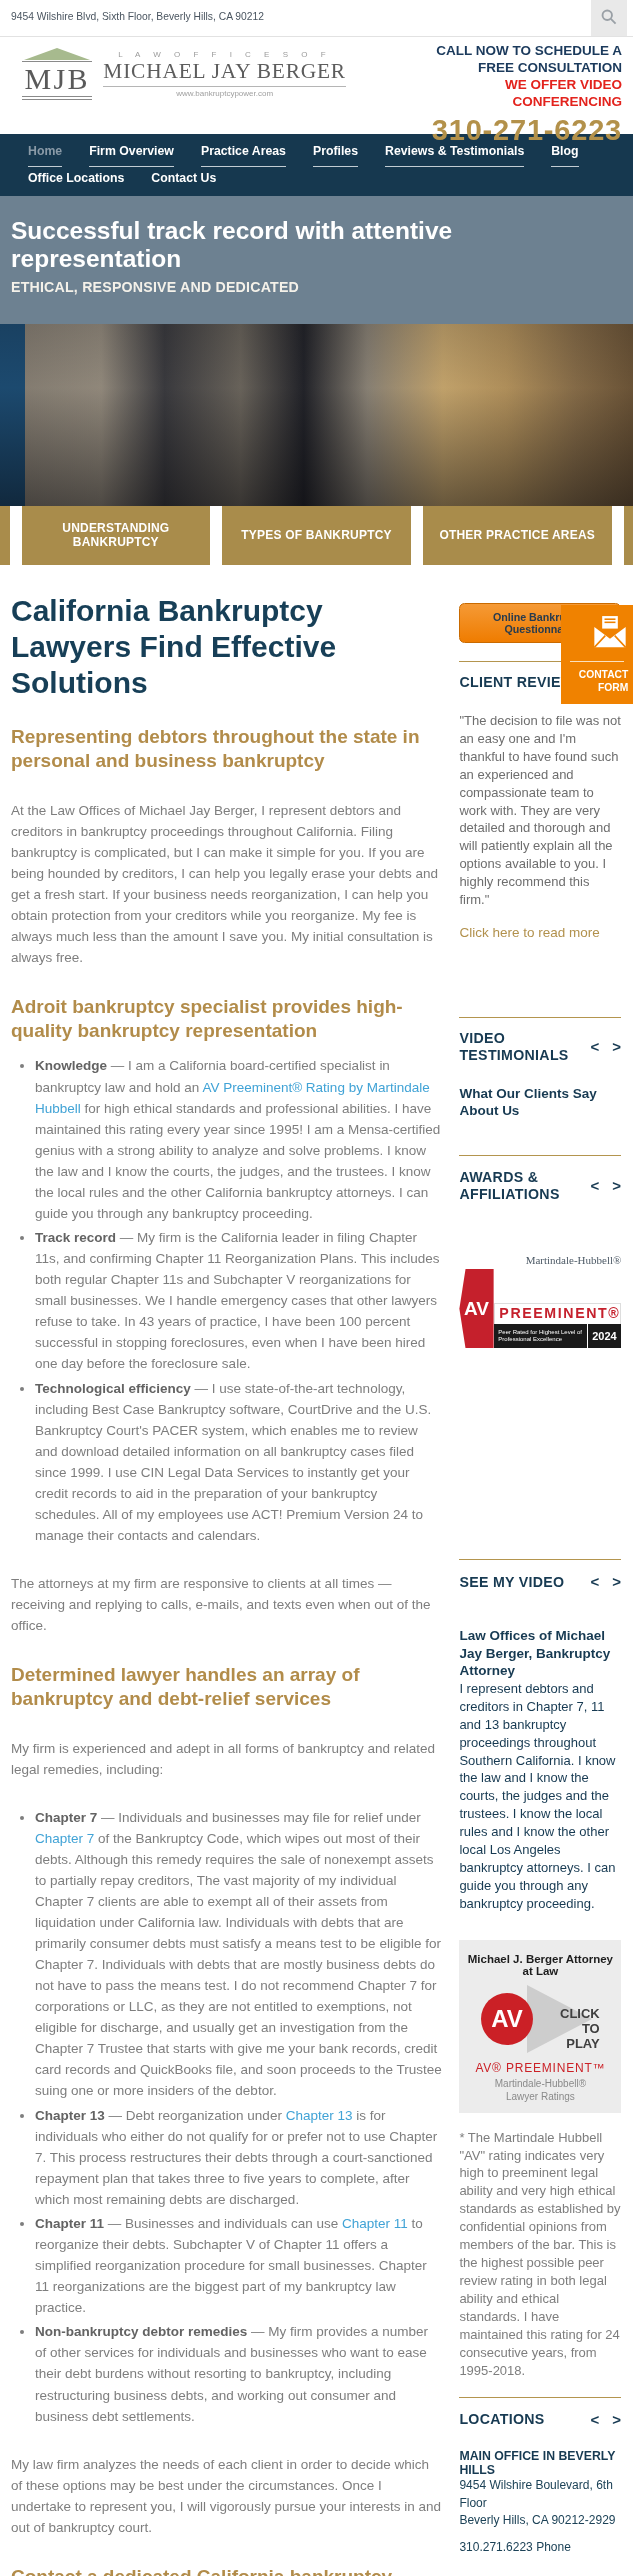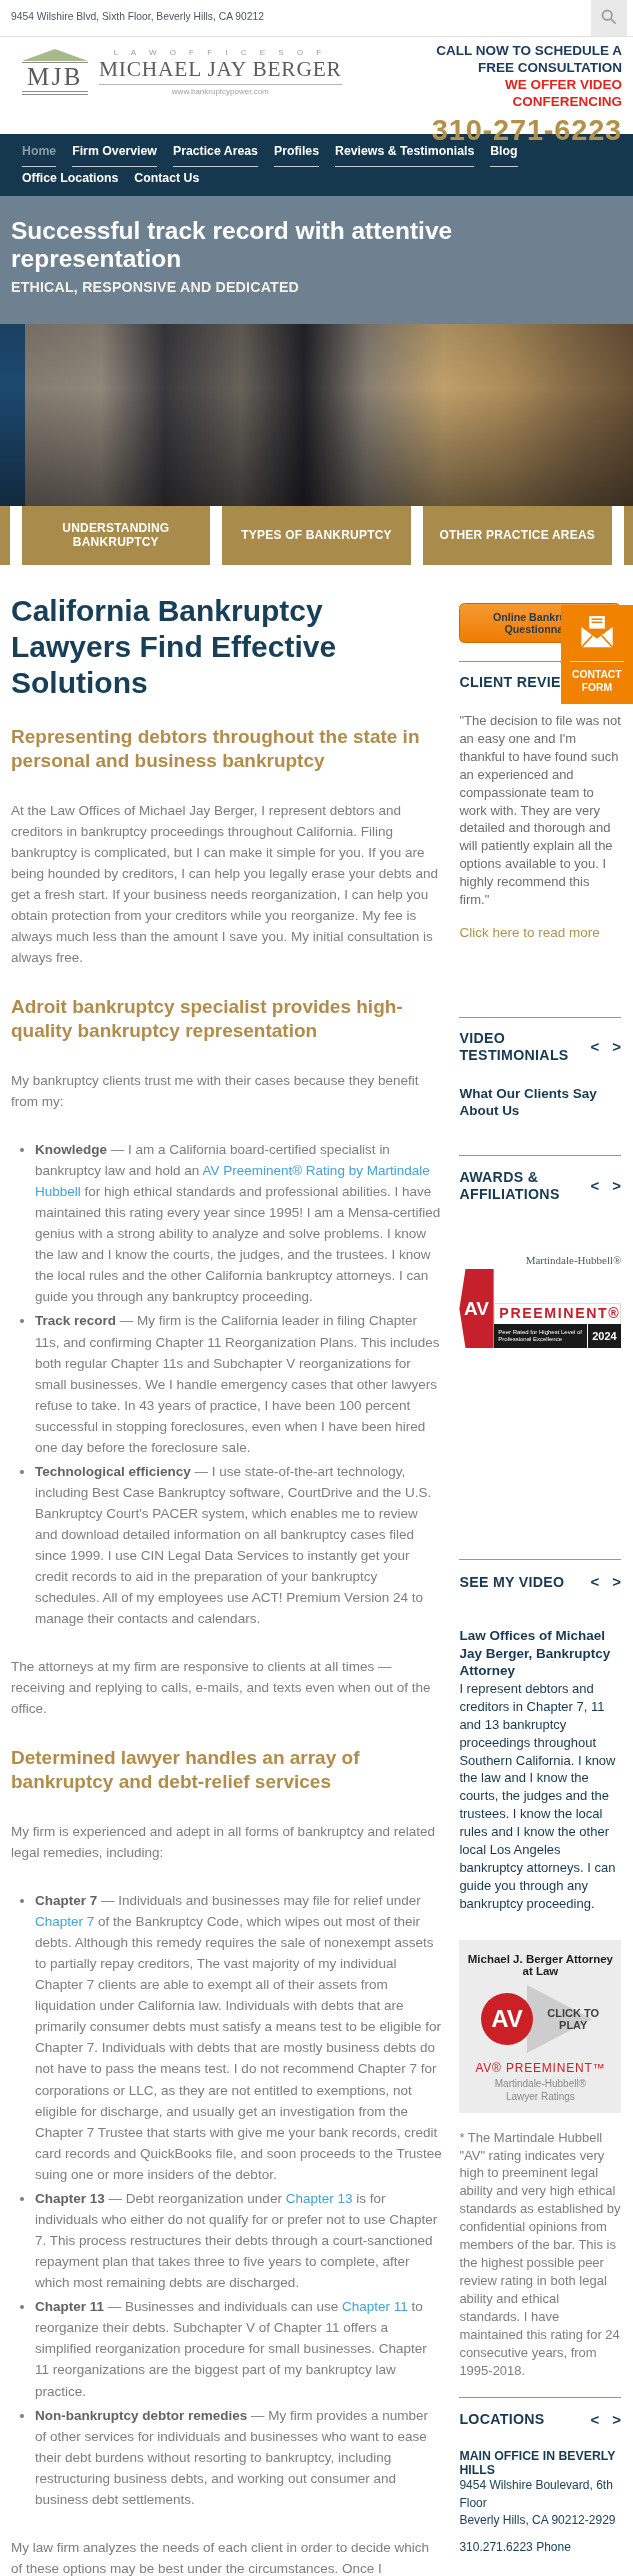--- a/index.html
+++ b/index.html
@@ -8,33 +8,33 @@
 
   
   .topbar{position:relative;height:36px;border-bottom:0.8px solid #e2e2e2;}
   .topbar .address{font-size:10.3px;color:#4a5560;padding:11px 0 0 11px;}
   .search-btn{position:absolute;top:0;right:6.3px;width:36px;height:36px;background:#e9e9e9;border:none;cursor:pointer;display:flex;align-items:center;justify-content:center;}
 
   
   header{position:relative;height:97px;background:#fff;}
   .logo{display:flex;align-items:center;gap:11px;position:absolute;left:22px;top:11px;}
   .mark .roof{width:0;height:0;border-left:33px solid transparent;border-right:33px solid transparent;border-bottom:12px solid #a7ba8e;margin:0 auto 0.8px;}
-  .mark .mjb{font-family:"Liberation Serif",serif;font-size:25px;letter-spacing:2.4px;color:#5a5a5a;border-top:1.6px solid #8a8a8a;border-bottom:4.7px double #8a8a8a;padding:0 2.4px;text-align:center;}
+  .mark .mjb{font-family:"Liberation Serif",serif;font-size:30px;letter-spacing:2.4px;color:#5a5a5a;border-top:1.6px solid #8a8a8a;border-bottom:4.7px double #8a8a8a;padding:0 2.4px;text-align:center;}
   .logo-text{text-align:center;}
   .lo-line{font-size:8px;letter-spacing:5.5px;color:#9a9a9a;}
   .lo-name{font-family:"Liberation Serif",serif;font-size:21.4px;color:#5d5d5d;letter-spacing:0.8px;border-bottom:0.8px solid #b5b5b5;padding-bottom:1.6px;}
   .lo-site{font-size:8px;color:#a0a0a0;padding-top:2.4px;}
   .call-block{position:absolute;right:11px;top:6.3px;text-align:right;line-height:1.25;}
   .call-navy{color:#1b3a5c;font-weight:bold;font-size:13.5px;}
   .call-red{color:#e3231d;font-weight:bold;font-size:13.5px;}
   .call-phone{color:#b3914a;font-weight:bold;font-size:29px;letter-spacing:0.8px;margin-top:1.6px;}
 
   
   nav{background:#16384f;padding:9.5px 0 11px 22px;}
-  .nav-row{display:flex;gap:16px;flex-wrap:wrap;}
+  .nav-row{display:flex;gap:27px;flex-wrap:wrap;margin-left:6px;}
   .nav-row a{color:#fff;text-decoration:none;font-weight:bold;font-size:12.3px;display:inline-block;}
   .nav-row.r1 a::after{content:"";display:block;height:0;border-bottom:0.8px solid #c2ccd3;margin-top:8px;}
   .nav-row a.active{color:#8a9aa7;}
   .nav-row.r2{margin-top:4.7px;}
 
   
   .hero{background:#6d8191;padding:20.6px 11px 28.5px;}
   .hero h1{margin:0;color:#fff;font-size:24.5px;line-height:1.15;font-weight:bold;max-width:443px;}
   .hero .sub{color:#f4f1e9;font-weight:bold;font-size:14.2px;margin-top:6.3px;letter-spacing:0.2px;}
   .photo{height:182px;background:
@@ -80,30 +80,30 @@
   .badge-year{font-size:11px;font-weight:bold;border-left:1.6px solid #fff;padding:6.3px 4.7px;}
   .video-card-title{color:#173a52;font-weight:bold;font-size:13.5px;line-height:1.3;margin-top:36px;}
   .video-card-text{color:#173a52;font-size:13px;line-height:1.38;}
   
   .widget{background:#ececec;padding:12.7px 6.3px 9.5px;text-align:center;margin-top:27px;}
   .widget .cap{color:#1d1d1d;font-weight:bold;font-size:11.5px;margin-bottom:8px;}
   .play-row{display:flex;align-items:center;justify-content:center;}
   .av-circle{width:52px;height:52px;border-radius:50%;background:#cb2026;color:#fff;font-weight:bold;font-size:24px;line-height:52px;flex:0 0 52px;position:relative;z-index:2;}
   .play-wrap{position:relative;width:73px;height:68px;margin-left:-6.3px;}
   .play-tri{position:absolute;left:0;top:0;width:0;height:0;border-top:34px solid transparent;border-bottom:34px solid transparent;border-left:65px solid #cdcdcd;}
-  .play-txt{position:absolute;left:20px;top:22px;color:#3f3f3f;font-weight:bold;font-size:11px;line-height:1.15;text-align:center;}
+  .play-txt{position:absolute;left:20px;top:22px;color:#3f3f3f;font-weight:bold;font-size:13px;line-height:1.15;text-align:right;}
   .widget .rating{color:#cb2026;font-size:12px;letter-spacing:0.8px;margin-top:8px;}
   .widget .sub{color:#8a8a8a;font-size:10px;line-height:1.3;margin-top:2.4px;}
   .disclaimer{color:#7e7e7e;font-size:13px;line-height:1.38;margin-top:16px;}
   .loc-title{color:#173a52;font-weight:bold;font-size:12.3px;margin-top:20.6px;}
   .loc-line{color:#1c4257;font-size:12px;line-height:1.45;}
   .loc-contact{margin-top:9.5px;}
 
   
-  .flyout{position:absolute;top:40px;right:0;width:63px;background:#f08200;text-align:center;padding:11px 4.7px 9.5px;z-index:5;}
+  .flyout{position:absolute;top:40px;right:0;width:63px;background:#f08200;text-align:right;padding:11px 4.7px 9.5px;z-index:5;}
   .flyout .f-div{border-top:0.8px solid rgba(255,255,255,.75);margin:9.5px 4.7px 6.3px;}
   .flyout .f-label{color:#fff;font-weight:bold;font-size:10.3px;line-height:1.25;}
 </style>
 </head>
 <body>
 
 <div class="page">
 
   <div class="topbar">
     <div class="address">9454 Wilshire Blvd, Sixth Floor, Beverly Hills, CA 90212</div>
@@ -168,21 +168,20 @@
   </div>
 
   <div class="main-wrap">
 
     <div class="content">
       <h1>California Bankruptcy Lawyers Find Effective Solutions</h1>
       <h2>Representing debtors throughout the state in personal and business bankruptcy</h2>
       <p>At the Law Offices of Michael Jay Berger, I represent debtors and creditors in bankruptcy proceedings throughout California. Filing bankruptcy is complicated, but I can make it simple for you. If you are being hounded by creditors, I can help you legally erase your debts and get a fresh start. If your business needs reorganization, I can help you obtain protection from your creditors while you reorganize. My fee is always much less than the amount I save you. My initial consultation is always free.</p>
 
       <h2>Adroit bankruptcy specialist provides high-quality bankruptcy representation</h2>
-      <p>My bankruptcy clients trust me with their cases because they benefit from my:</p>
       <ul>
         <li><strong>Knowledge</strong><span> — I am a California board-certified specialist in bankruptcy law and hold an </span><a href="#" class="blue">AV Preeminent® Rating by Martindale Hubbell</a><span> for high ethical standards and professional abilities. I have maintained this rating every year since 1995! I am a Mensa-certified genius with a strong ability to analyze and solve problems. I know the law and I know the courts, the judges, and the trustees. I know the local rules and the other California bankruptcy attorneys. I can guide you through any bankruptcy proceeding.</span></li>
         <li><strong>Track record</strong><span> — My firm is the California leader in filing Chapter 11s, and confirming Chapter 11 Reorganization Plans. This includes both regular Chapter 11s and Subchapter V reorganizations for small businesses. We I handle emergency cases that other lawyers refuse to take. In 43 years of practice, I have been 100 percent successful in stopping foreclosures, even when I have been hired one day before the foreclosure sale.</span></li>
         <li><strong>Technological efficiency</strong><span> — I use state-of-the-art technology, including Best Case Bankruptcy software, CourtDrive and the U.S. Bankruptcy Court's PACER system, which enables me to review and download detailed information on all bankruptcy cases filed since 1999. I use CIN Legal Data Services to instantly get your credit records to aid in the preparation of your bankruptcy schedules. All of my employees use ACT! Premium Version 24 to manage their contacts and calendars.</span></li>
       </ul>
       <p>The attorneys at my firm are responsive to clients at all times — receiving and replying to calls, e-mails, and texts even when out of the office.</p>
 
       <h2>Determined lawyer handles an array of bankruptcy and debt-relief services</h2>
       <p>My firm is experienced and adept in all forms of bankruptcy and related legal remedies, including:</p>
       <ul>

